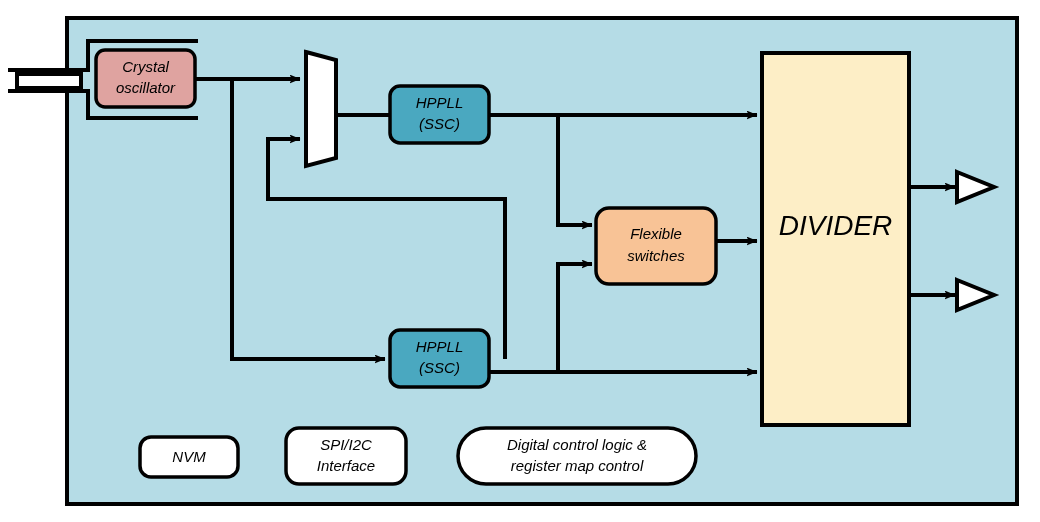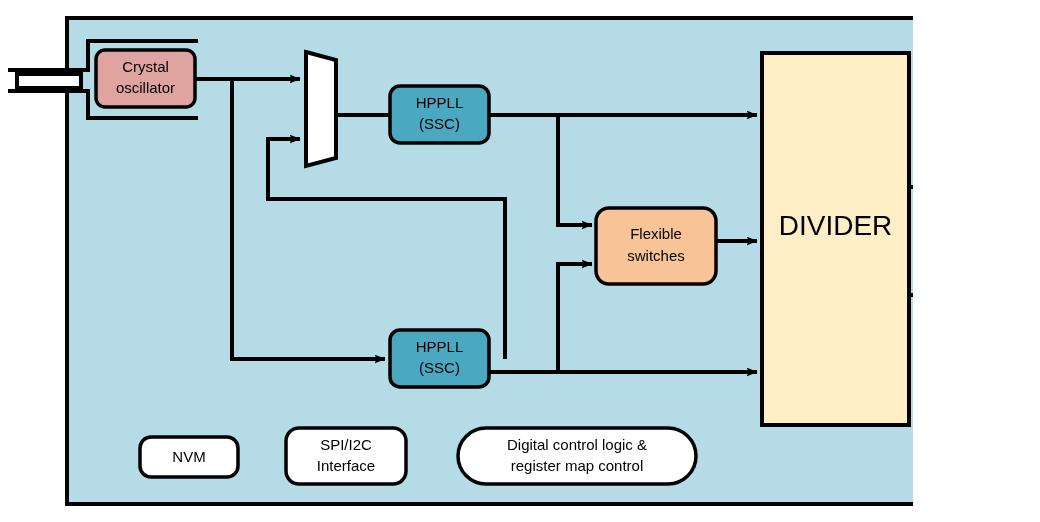--- a/index.html
+++ b/index.html
@@ -5,24 +5,25 @@
   html, body {
     margin: 0;
     padding: 0;
     background: #ffffff;
   }
   body {
     font-family: "Liberation Sans", sans-serif;
   }
   #stage {
     position: relative;
-    width: 913px;
+    width: 1040px;
     height: 522px;
     background: #ffffff;
     overflow: hidden;
+    font-style: italic;
   }
   #stage svg {
     position: absolute;
     left: 0;
     top: 0;
   }
   .blk-label {
     font-family: "Liberation Sans", sans-serif;
     text-anchor: middle;
     dominant-baseline: middle;

